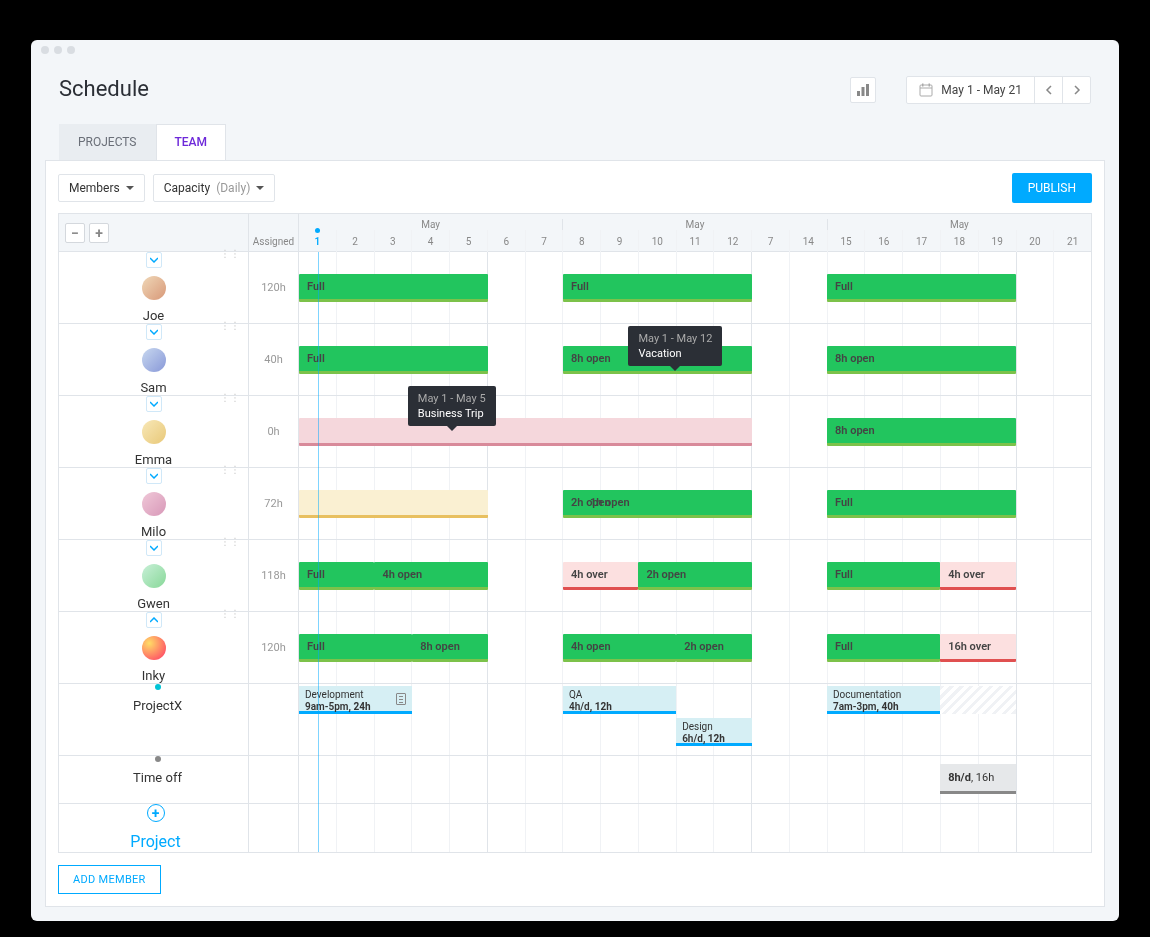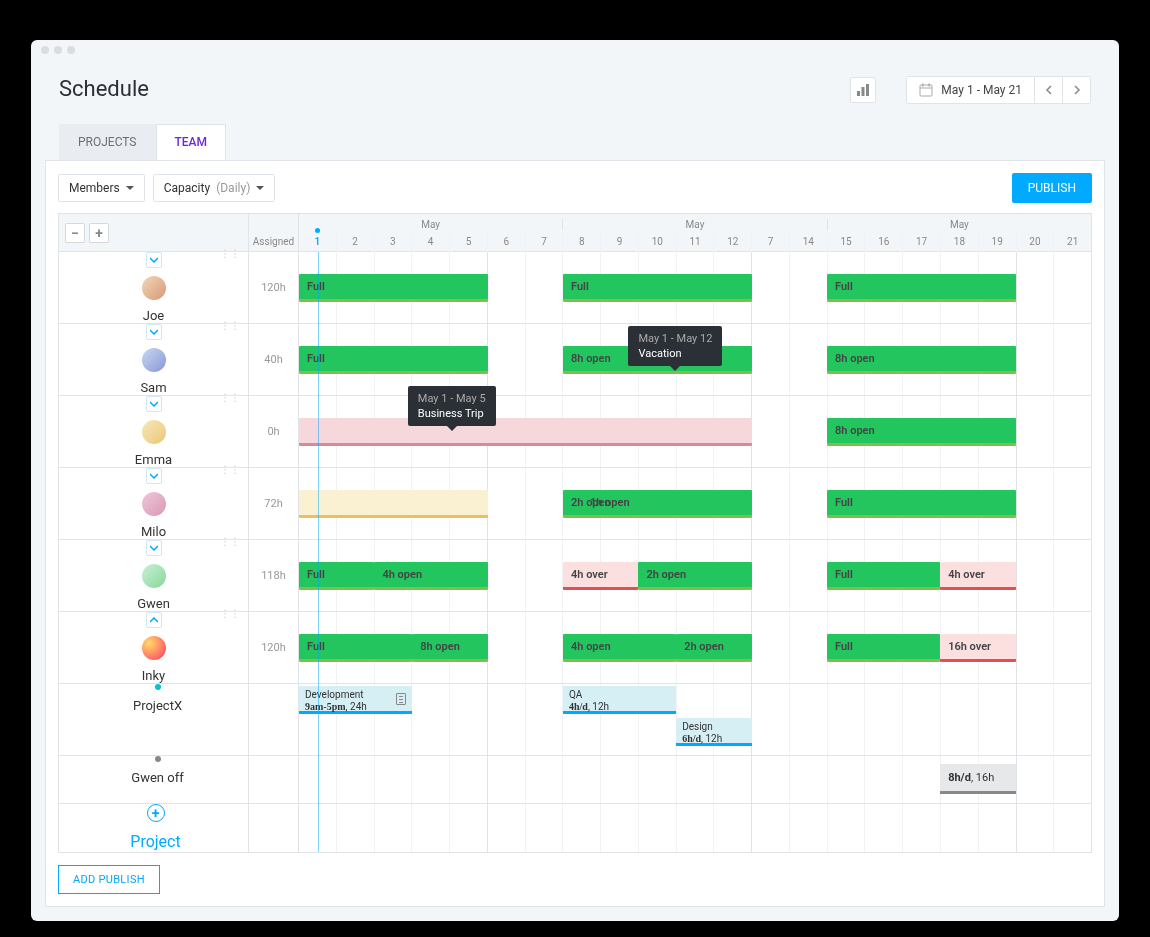--- a/index.html
+++ b/index.html
@@ -56,22 +56,22 @@
 .cell-bg > div:last-child { border-right: none; }
 .cell-bg .weekend-sep { border-right: 1px solid #e0e4e9; }
 .bar { position: absolute; height: 28px; border-radius: 1px; display: flex; align-items: center; padding: 0 8px; font-size: 11px; font-weight: 600; color: #444; overflow: hidden; white-space: nowrap; border-bottom: 3px solid; }
 .bar.green { background: #22c55e; border-bottom-color: #7cc24a; }
 .bar.pink { background: #f5d7dc; border-bottom-color: #d88a9a; }
 .bar.yellow { background: #faf0d2; border-bottom-color: #e8c060; }
 .bar.red { background: #fce0e0; border-bottom-color: #e05050; }
 .seg-label { font-weight: 600; }
 .task-bar { position: absolute; background: #d6eff4; border-bottom: 3px solid #00aaff; padding: 3px 6px; font-size: 10px; color: #333; line-height: 1.2; }
 .task-bar .t-title { font-weight: 400; }
-.task-bar .t-time { font-weight: 600; font-family: Liberation Serif, serif; }
-.task-bar .t-muted { font-weight: 400; }
+.task-bar .t-time { font-weight: 600; }
+.task-bar .t-muted { font-weight: 700; }
 .hatched { background: repeating-linear-gradient(135deg, #f0f2f5, #f0f2f5 3px, #fff 3px, #fff 7px); }
 .timeoff-bar { position: absolute; background: #e6e8ea; border-bottom: 3px solid #888; padding: 6px 8px; font-size: 11px; color: #333; display: flex; align-items: center; }
 .tooltip { position: absolute; background: #2b2f36; color: #fff; padding: 6px 10px; font-size: 11px; border-radius: 2px; z-index: 10; white-space: nowrap; }
 .tooltip::after { content: ''; position: absolute; bottom: -5px; left: 50%; transform: translateX(-50%); border: 5px solid transparent; border-top-color: #2b2f36; border-bottom: none; }
 .tooltip .tp-date { color: #aaa; margin-bottom: 2px; }
 .project-row .row-name { padding-left: 18px; gap: 8px; }
 .bullet { width: 6px; height: 6px; border-radius: 50%; display: inline-block; }
 .add-project-row { cursor: pointer; }
 .add-project-row .row-name { color: #00aaff; gap: 10px; padding-left: 14px;}
 .add-circle { width: 18px; height: 18px; border: 1.5px solid #00aaff; border-radius: 50%; display: flex; align-items: center; justify-content: center; color: #00aaff; font-size: 14px; font-weight: bold; }
@@ -570,26 +570,31 @@
                 <div class="note-icon"></div>
               </div>
               <div class="task-bar" style="left: 33.3333%; width: 14.2857%; top: 2px; height: 28px;">
                 <div class="t-title">QA</div>
                 <div><span class="t-time">4h/d</span><span class="t-muted">, 12h</span></div>
               </div>
               <div class="task-bar" style="left: 47.619%; width: 9.52381%; top: 34px; height: 28px;">
                 <div class="t-title">Design</div>
                 <div><span class="t-time">6h/d</span><span class="t-muted">, 12h</span></div>
               </div>
+              <div class="task-bar" style="left: 66.6667%; width: 23.8095%; top: 2px; height: 28px;">
+                <div class="t-title">Documentation</div>
+                <div><span class="t-time">7am-3pm</span><span class="t-muted">, 40h</span></div>
+                <div class="hatched" style="position: absolute; inset: 0px 0px -3px 60%;"></div>
+              </div>
             </div>
           </div>
           <div class="row project-row">
             <div class="row-name">
               <span class="bullet" style="background: rgb(136, 136, 136);"></span>
-              <span class="member-name">Gwen off</span>
+              <span class="member-name">Time off</span>
             </div>
             <div class="row-assigned"></div>
             <div class="row-days">
               <div class="cell-bg">
                 <div></div>
                 <div></div>
                 <div></div>
                 <div></div>
                 <div class="weekend-sep"></div>
                 <div></div>
@@ -643,15 +648,15 @@
                 <div class="weekend-sep"></div>
                 <div></div>
                 <div></div>
               </div>
             </div>
           </div>
         </div>
       <div class="today-line" id="today-line" style="left: 258.952px;"></div>
     </div>
 
-    <button class="add-member">ADD PUBLISH</button>
+    <button class="add-member">ADD MEMBER</button>
   </div>
 </div>
 
 </body></html>

